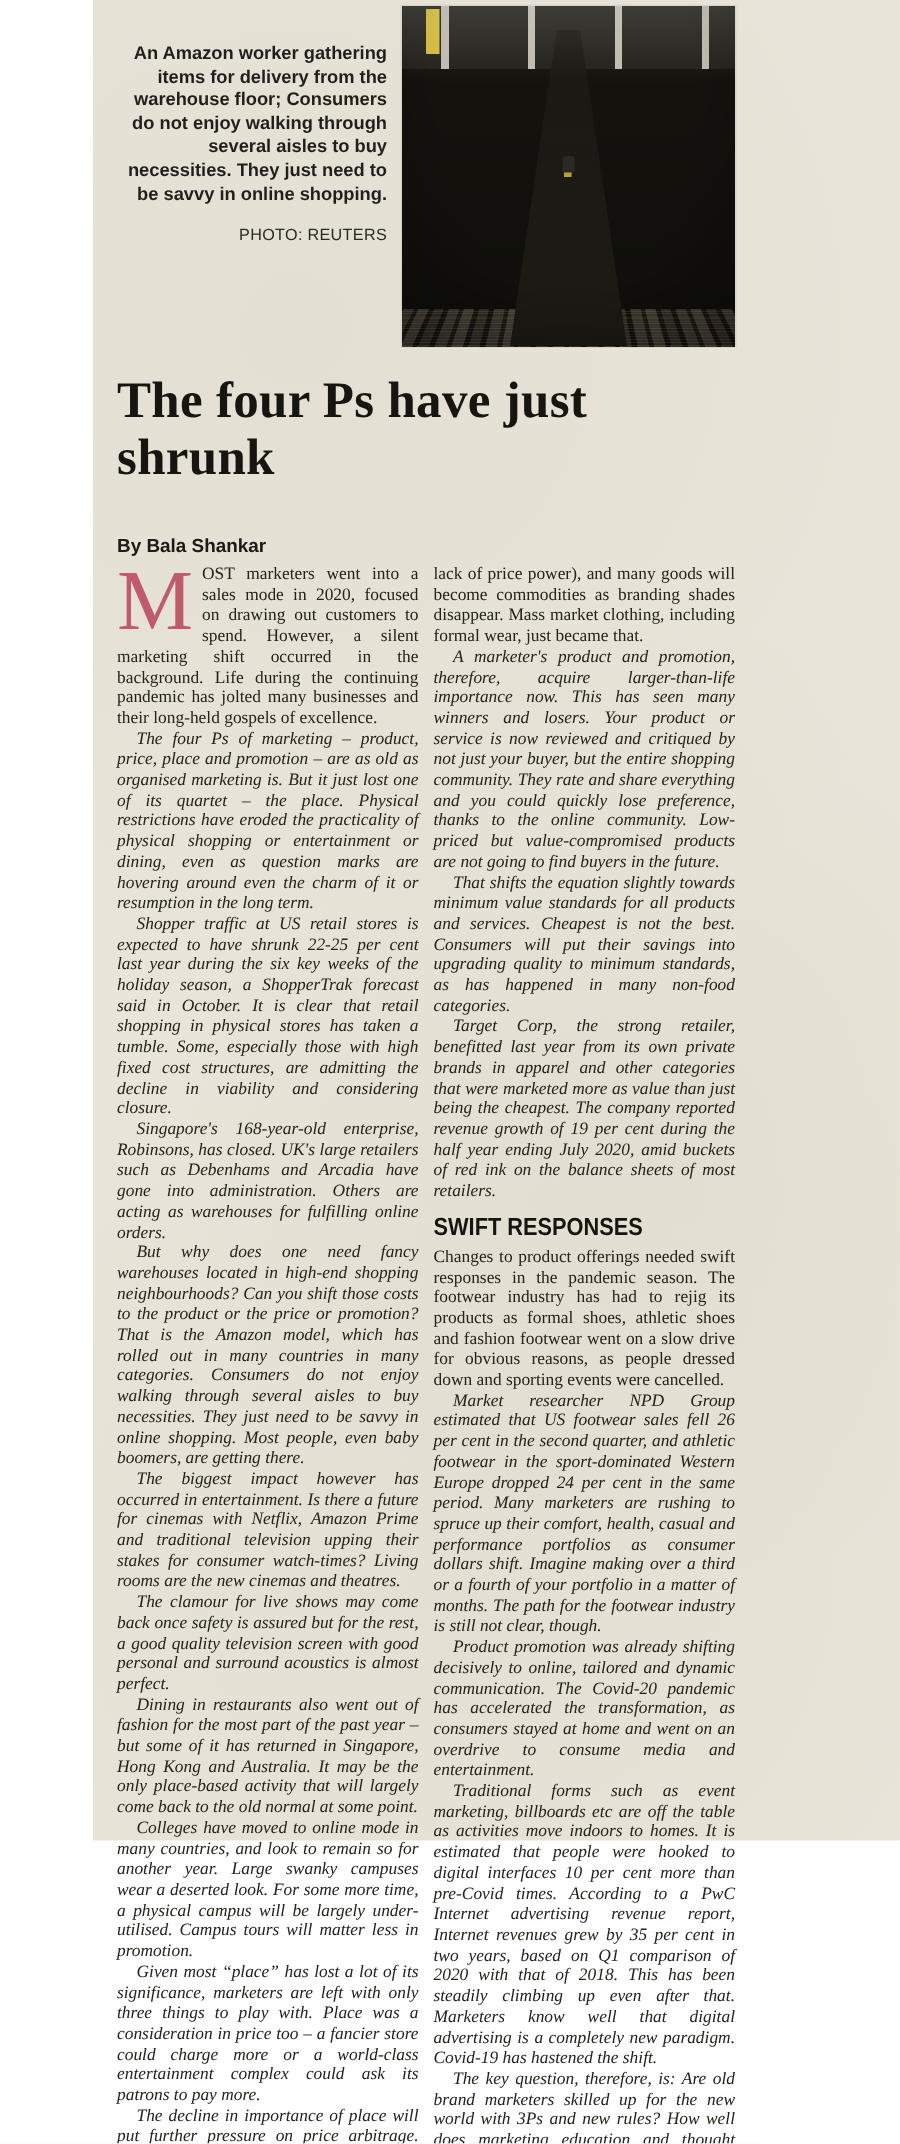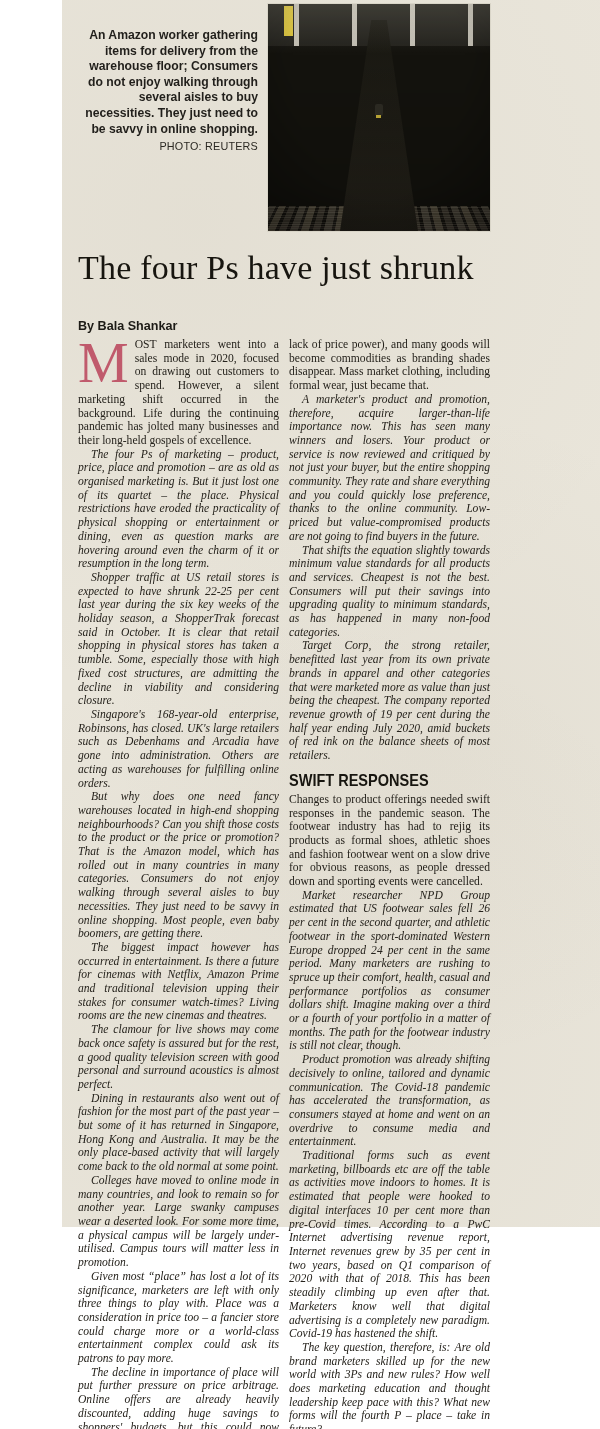--- a/index.html
+++ b/index.html
@@ -20,21 +20,21 @@
   
   .figure-row { display:flex; height:228px; }
   .fig-caption {
     width:190px; padding:24px 10px 0 0; text-align:right;
     font-family:"Liberation Sans", sans-serif;
   }
   .fig-caption .cap-text {
     font-weight:bold; font-size:12.2px; line-height:15.6px; color:#211f1b;
   }
   .fig-caption .cap-credit {
-    margin-top:3px; font-size:10.8px; letter-spacing:.2px; color:#2b2923;
+    margin-top:14px; font-size:10.8px; letter-spacing:.2px; color:#2b2923;
   }
   .photo {
     position:relative; flex:1; height:227px; overflow:hidden;
     background:#14130e; box-shadow:0 0 0 1px #d9d5c8;
   }
   .ph-top {
     position:absolute; left:0; top:0; right:0; height:42px;
     background:
       repeating-linear-gradient(90deg,
         rgba(226,222,210,0) 0 26px, rgba(226,222,210,.82) 26px 31px,
@@ -67,21 +67,21 @@
     content:""; position:absolute; left:1px; bottom:-2px; width:5px; height:3px; background:#c8b23a;
   }
   .ph-vignette {
     position:absolute; inset:0;
     background:
       linear-gradient(rgba(234,228,210,.14), rgba(0,0,0,0) 22%, rgba(0,0,0,.18) 80%, rgba(0,0,0,.32)),
       radial-gradient(ellipse at 50% 30%, rgba(0,0,0,0) 55%, rgba(0,0,0,.28));
   }
   
   .headline {
-    margin:17px 0 0 0; font-size:34px; line-height:38px; font-weight:400;
+    margin:17px 0 0 0; font-size:34px; line-height:38px; font-weight:700;
     color:#17150f; letter-spacing:.2px;
   }
   .byline {
     margin-top:32px; font-family:"Liberation Sans", sans-serif;
     font-weight:bold; font-size:12.6px; color:#1d1b16;
   }
   
   .columns { display:flex; gap:10px; margin-top:5px; }
   .col { flex:1; min-width:0; }
   .col p {
@@ -146,21 +146,21 @@
       </div>
 
       <div class="col">
         <p>lack of price power), and many goods will become commodities as branding shades disappear. Mass market clothing, including formal wear, just became that.</p>
         <p class="indent">A marketer's product and promotion, therefore, acquire larger-than-life importance now. This has seen many winners and losers. Your product or service is now reviewed and critiqued by not just your buyer, but the entire shopping community. They rate and share everything and you could quickly lose preference, thanks to the online community. Low-priced but value-compromised products are not going to find buyers in the future.</p>
         <p class="indent">That shifts the equation slightly towards minimum value standards for all products and services. Cheapest is not the best. Consumers will put their savings into upgrading quality to minimum standards, as has happened in many non-food categories.</p>
         <p class="indent">Target Corp, the strong retailer, benefitted last year from its own private brands in apparel and other categories that were marketed more as value than just being the cheapest. The company reported revenue growth of 19 per cent during the half year ending July 2020, amid buckets of red ink on the balance sheets of most retailers.</p>
         <h2 class="subhead">SWIFT RESPONSES</h2>
         <p>Changes to product offerings needed swift responses in the pandemic season. The footwear industry has had to rejig its products as formal shoes, athletic shoes and fashion footwear went on a slow drive for obvious reasons, as people dressed down and sporting events were cancelled.</p>
         <p class="indent">Market researcher NPD Group estimated that US footwear sales fell 26 per cent in the second quarter, and athletic footwear in the sport-dominated Western Europe dropped 24 per cent in the same period. Many marketers are rushing to spruce up their comfort, health, casual and performance portfolios as consumer dollars shift. Imagine making over a third or a fourth of your portfolio in a matter of months. The path for the footwear industry is still not clear, though.</p>
-        <p class="indent">Product promotion was already shifting decisively to online, tailored and dynamic communication. The Covid-18 pandemic has accelerated the transformation, as consumers stayed at home and went on an overdrive to consume media and entertainment.</p>
+        <p class="indent">Product promotion was already shifting decisively to online, tailored and dynamic communication. The Covid-20 pandemic has accelerated the transformation, as consumers stayed at home and went on an overdrive to consume media and entertainment.</p>
         <p class="indent">Traditional forms such as event marketing, billboards etc are off the table as activities move indoors to homes. It is estimated that people were hooked to digital interfaces 10 per cent more than pre-Covid times. According to a PwC Internet advertising revenue report, Internet revenues grew by 35 per cent in two years, based on Q1 comparison of 2020 with that of 2018. This has been steadily climbing up even after that. Marketers know well that digital advertising is a completely new paradigm. Covid-19 has hastened the shift.</p>
         <p class="indent">The key question, therefore, is: Are old brand marketers skilled up for the new world with 3Ps and new rules? How well does marketing education and thought leadership keep pace with this? What new forms will the fourth P – place – take in future?</p>
         <div class="footer-note"><span class="bullet">■</span><span>The writer is a Singapore-based author and freelance consultant</span></div>
       </div>
 
     </div>
   </div>
 </div>
 
 </body></html>

